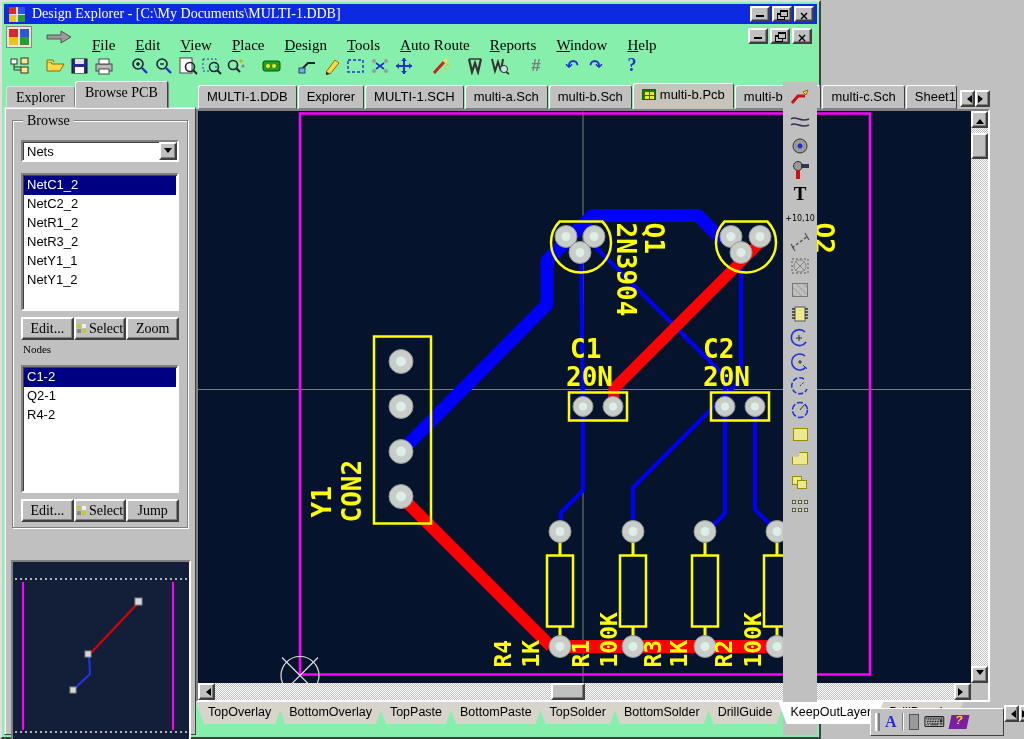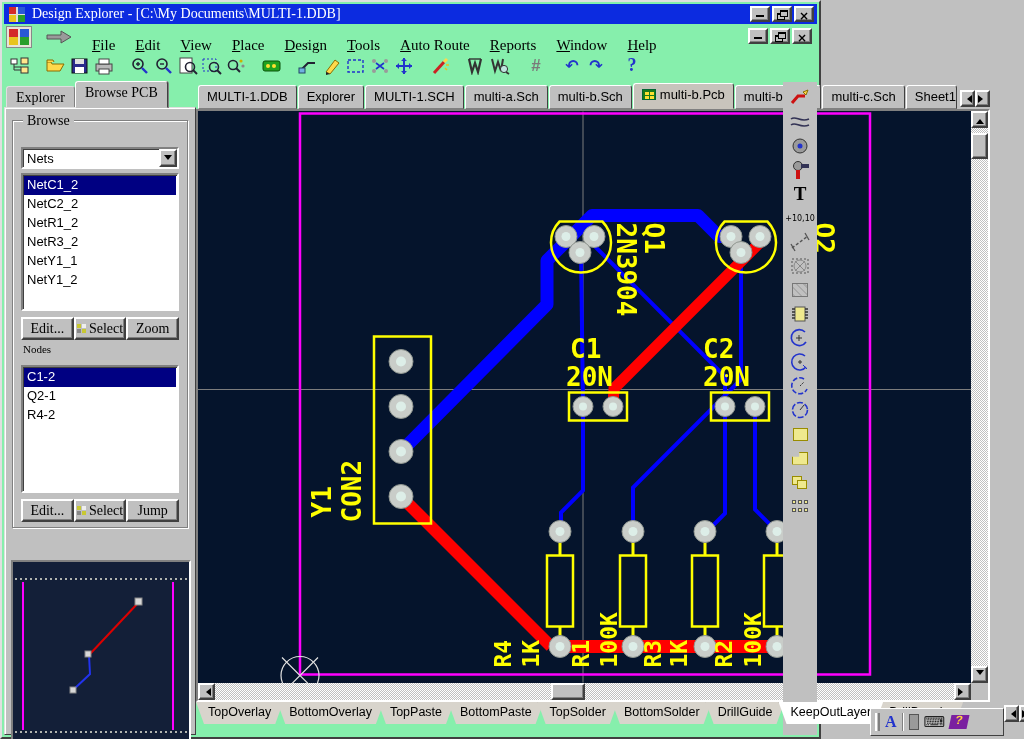--- a/index.html
+++ b/index.html
@@ -37,21 +37,21 @@
 
   
   .leftpanel { position:absolute; left:2px; top:80px; width:192px; bottom:2px; }
   .ptabs { position:absolute; left:2px; top:0; height:26px; display:flex; align-items:flex-end; }
   .ptab { font-family:"Liberation Serif", serif; font-size:14px; padding:3px 9px 4px; border:1px solid; border-color:#fff #404040 transparent #fff; background:#c0c0c0; border-top-left-radius:3px; border-top-right-radius:3px; }
   .ptab.active { padding-bottom:6px; position:relative; z-index:2; box-shadow:1px 0 0 #808080; }
   .ptab.inactive { height:22px; color:#000; background:#c0c0c0; border-color:#dfdfdf #808080 transparent #dfdfdf; }
   .pbody { position:absolute; left:0; right:0; top:25px; bottom:0; border:1px solid; border-color:#dfdfdf #404040 #404040 #dfdfdf; box-shadow:inset 1px 1px 0 #fff; background:#c0c0c0; }
   .groupbox { position:absolute; left:7px; top:12px; width:176px; height:408px; border:1px solid #808080; box-shadow:inset 1px 1px 0 #fff, 1px 1px 0 #fff; }
   .grouplabel { position:absolute; left:10px; top:-8px; background:#c0c0c0; padding:0 4px; font-family:"Liberation Serif", serif; font-size:14px; }
-  .combo { position:absolute; left:8px; top:26px; width:158px; height:22px; background:#fff; border:2px solid; border-color:#808080 #fff #fff #808080; box-shadow:inset 1px 1px 0 #404040; display:flex; }
+  .combo { position:absolute; left:8px; top:19px; width:158px; height:22px; background:#fff; border:2px solid; border-color:#808080 #fff #fff #808080; box-shadow:inset 1px 1px 0 #404040; display:flex; }
   .combo-value { flex:1; font-size:13px; padding:2px 0 0 4px; }
   .combo-btn { width:18px; height:100%; position:relative; }
   .tri-down { width:0; height:0; border:4px solid transparent; border-top:5px solid #000; margin-top:3px; }
   .listbox { position:absolute; background:#fff; border:2px solid; border-color:#808080 #fff #fff #808080; box-shadow:inset 1px 1px 0 #404040; overflow:hidden; padding:1px; }
   .lb-nets  { left:8px; top:52px;  width:158px; height:138px; }
   .lb-nodes { left:8px; top:244px; width:158px; height:128px; }
   .li { font-size:13px; padding:1px 2px 1px 3px; height:19px; color:#000; white-space:nowrap; }
   .li.sel { background:#000082; color:#fff; }
   .btnrow { position:absolute; left:8px; display:flex; width:158px; }
   .br-nets  { top:196px; }

